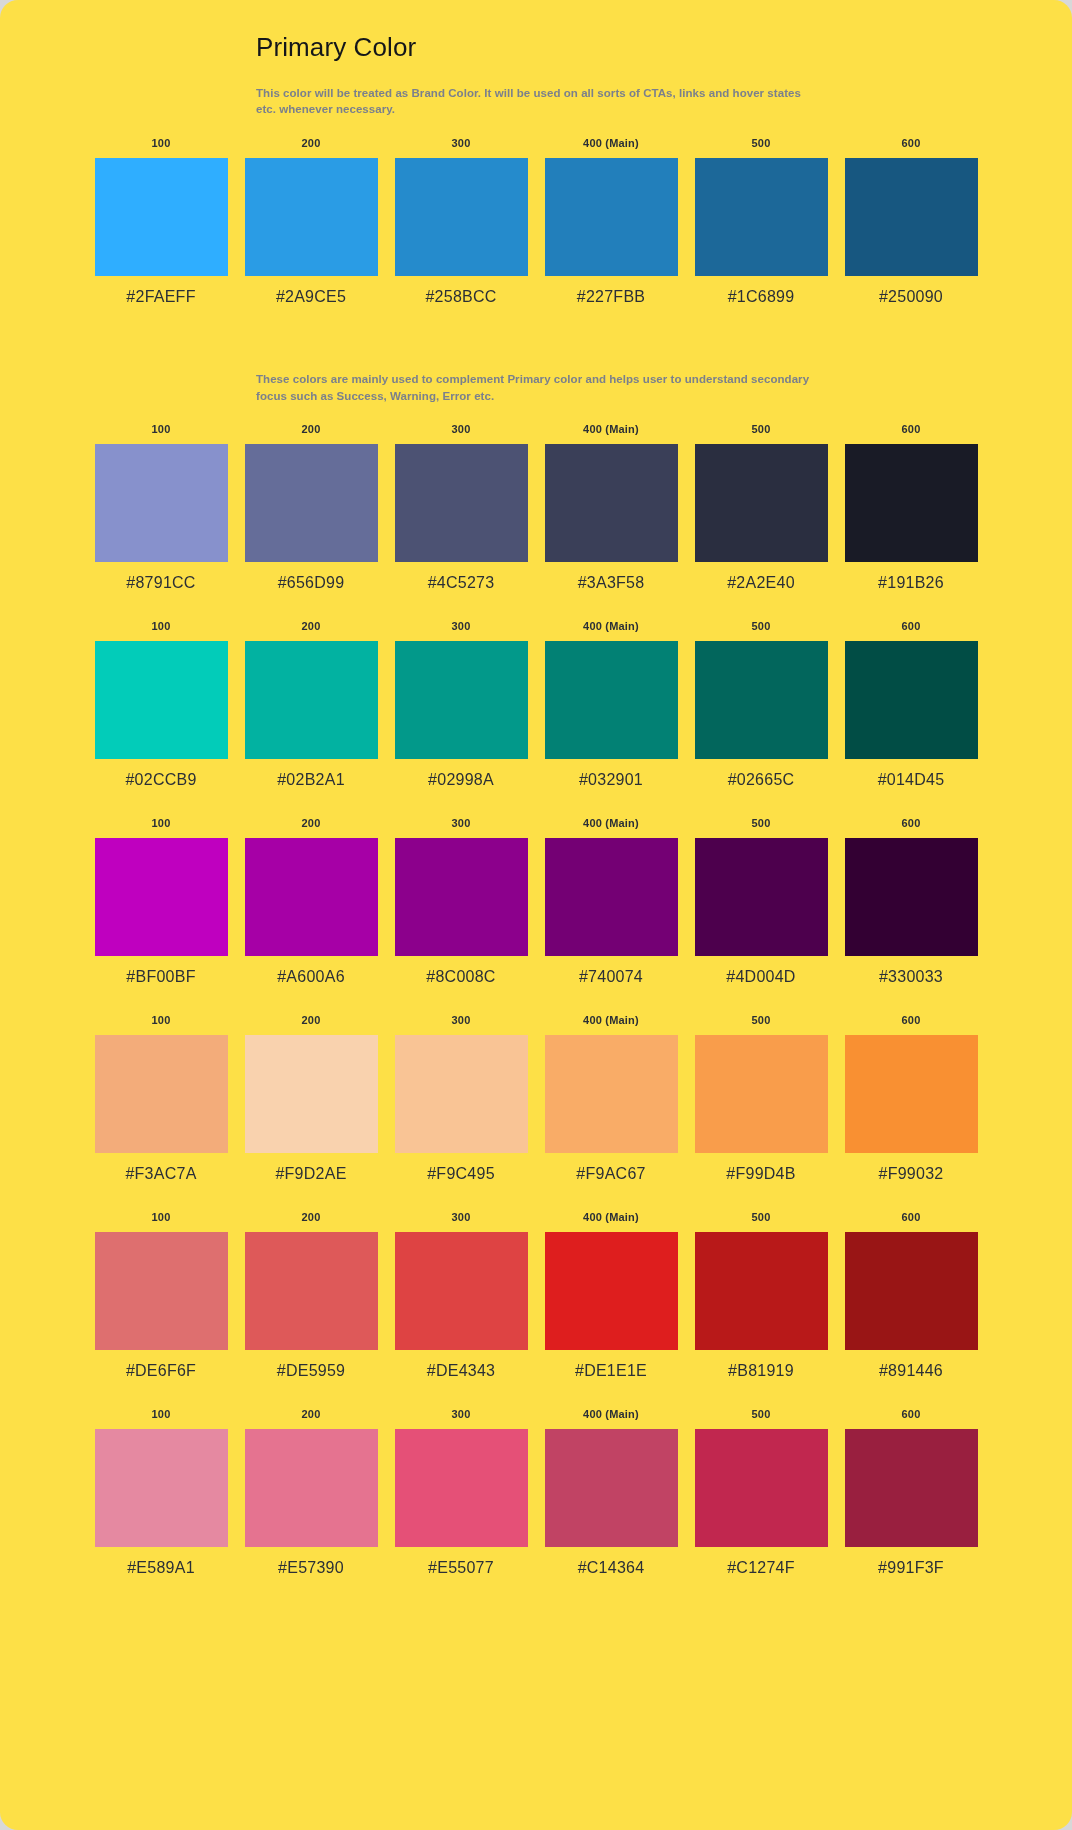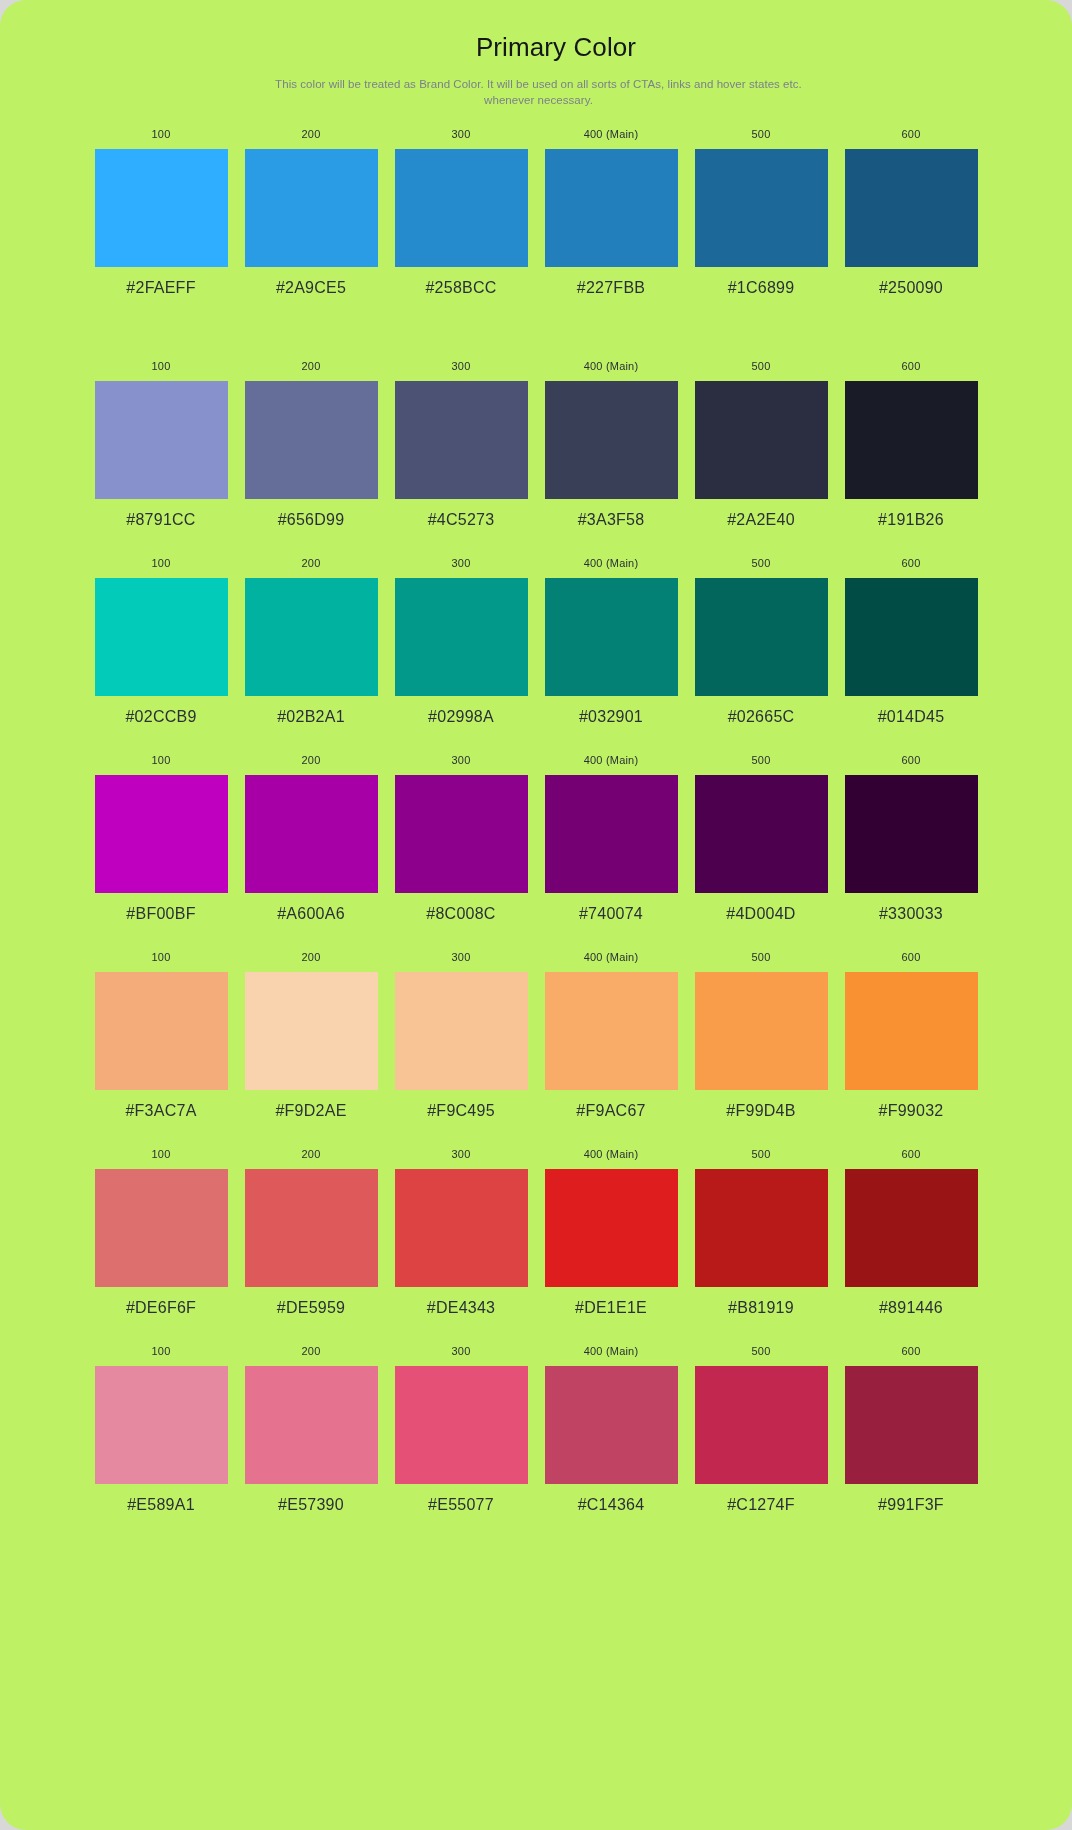--- a/index.html
+++ b/index.html
@@ -9,25 +9,24 @@
   }
   body {
     font-family: "Liberation Sans", sans-serif;
     -webkit-font-smoothing: antialiased;
   }
   .page {
     position: relative;
     width: 1072px;
     height: 1830px;
     margin: 0 auto;
-    background: #bef264;
-    border-radius: 26px;
+    background: #fde047;
+    border-radius: 18px;
     overflow: hidden;
     box-sizing: border-box;
-    text-align: center;
   }
   .inner {
     position: absolute;
     left: 0;
     top: 0;
     width: 1072px;
     padding: 0;
   }
 
   
@@ -38,24 +37,24 @@
   .section-title {
     font-size: 26px;
     font-weight: 500;
     color: #14161a;
     letter-spacing: 0.1px;
     margin: 0;
     line-height: 1.25;
   }
   .section-desc {
     font-size: 11.5px;
-    font-weight: 400;
+    font-weight: 700;
     color: #7b808c;
     line-height: 1.45;
-    margin: 12px 0 0 0;
+    margin: 21px 0 0 0;
     width: 565px;
     letter-spacing: 0.05px;
   }
 
   
   .palette {
     display: grid;
     grid-template-columns: repeat(6, 133px);
     column-gap: 17px;
     justify-content: center;
@@ -69,20 +68,21 @@
     align-items: center;
     width: 133px;
   }
   .tone-label {
     font-size: 11px;
     color: #2b2f36;
     letter-spacing: 0.2px;
     margin-bottom: 9px;
     white-space: nowrap;
     line-height: 1;
+    font-weight: bold;
   }
   .swatch {
     width: 133px;
     height: 118px;
     display: block;
   }
   .hex-label {
     font-size: 16px;
     color: #2b2f36;
     letter-spacing: 0.25px;
@@ -136,20 +136,21 @@
           <div class="swatch-cell">
             <div class="tone-label">600</div>
             <div class="swatch" style="background: rgb(23, 87, 128);"></div>
             <div class="hex-label">#250090</div>
           </div>
         </div>
       </div>
       <div class="section-gap"></div>
       <div>
         <div class="section-head">
+          <p class="section-desc">These colors are mainly used to complement Primary color and helps user to understand secondary focus such as Success, Warning, Error etc.</p>
         </div>
         <div class="palette-top-gap"></div>
         <div class="palette">
           <div class="swatch-cell">
             <div class="tone-label">100</div>
             <div class="swatch" style="background: rgb(135, 145, 204);"></div>
             <div class="hex-label">#8791CC</div>
           </div>
           <div class="swatch-cell">
             <div class="tone-label">200</div>

